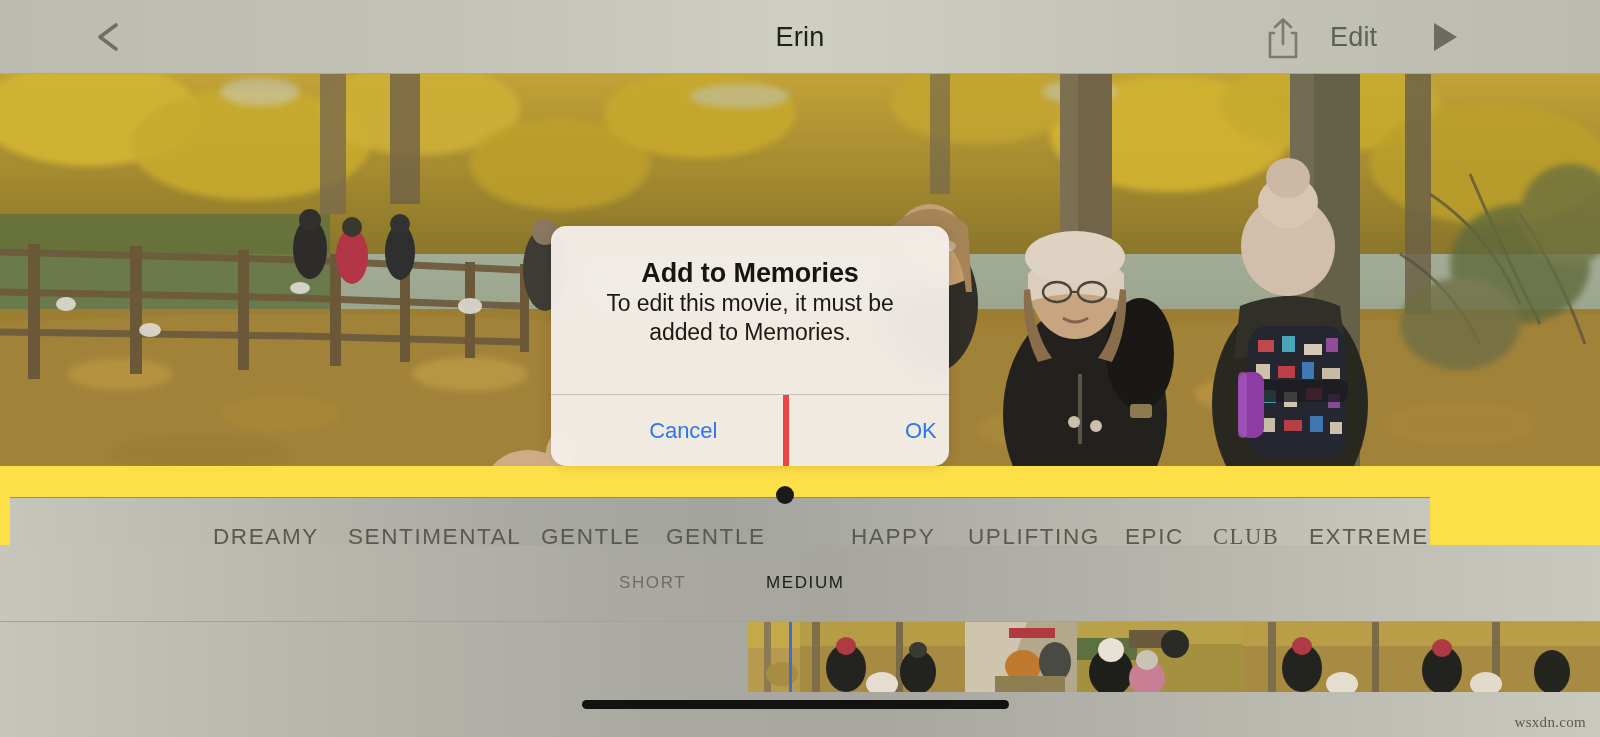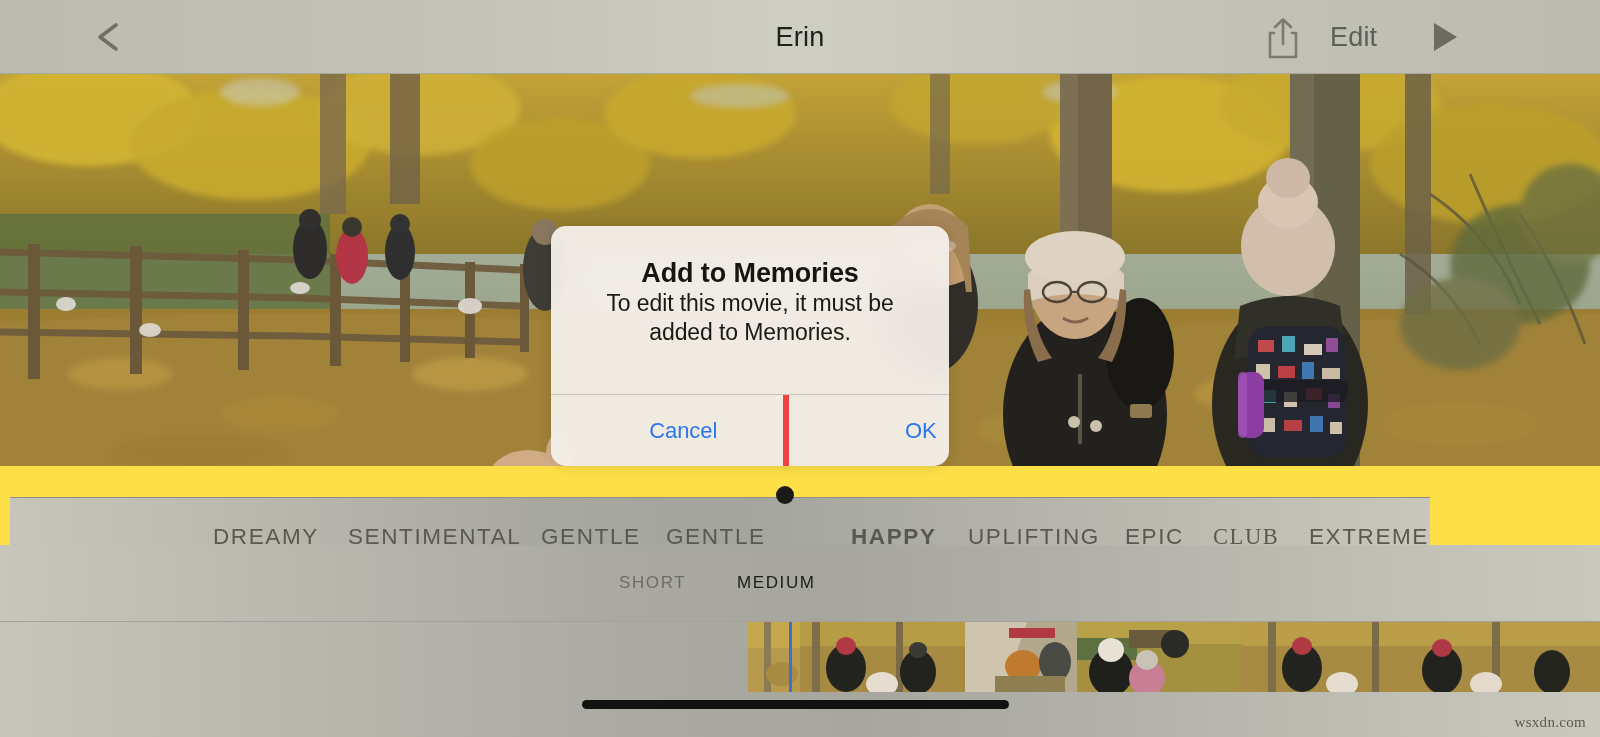--- a/index.html
+++ b/index.html
@@ -359,31 +359,31 @@
 
       <rect x="0" y="0" width="1600" height="392" fill="#7a6a3a" opacity="0.07"></rect>
     </svg>
   </div>
 
   <div id="mood-strip">
     <span class="mood-item" style="left:203px;">DREAMY</span>
     <span class="mood-item" style="left:338px;">SENTIMENTAL</span>
     <span class="mood-item" style="left:531px;">GENTLE</span>
     <span class="mood-item" style="left:656px;">GENTLE</span>
-    <span class="mood-item" style="left:841px;font-weight:bold;">HAPPY</span>
+    <span class="mood-item" style="left:841px;">HAPPY</span>
     <span class="mood-item" style="left:958px;">UPLIFTING</span>
     <span class="mood-item" style="left:1115px;">EPIC</span>
     <span class="mood-item" style="left:1203px;font-family:Liberation Serif, serif;">CLUB</span>
     <span class="mood-item" style="left:1299px;">EXTREME</span>
   </div>
   <div id="mood-dot"></div>
 
   <div id="duration-strip">
     <span class="dur-item inactive" style="left:619px;">SHORT</span>
-    <span class="dur-item active" style="left:737px;">MEDIUM</span>
+    <span class="dur-item active" style="left:766px;">MEDIUM</span>
   </div>
 
   <div id="filmstrip-area">
     <div id="filmstrip">
 
       <div class="film-cell" style="width:52px;">
         <svg viewBox="0 0 52 70" preserveAspectRatio="none">
           <rect width="52" height="70" fill="#b79a4e"></rect>
           <rect y="0" width="52" height="26" fill="#c4a84a"></rect>
           <rect x="16" y="0" width="7" height="70" fill="#8c7a52"></rect>

